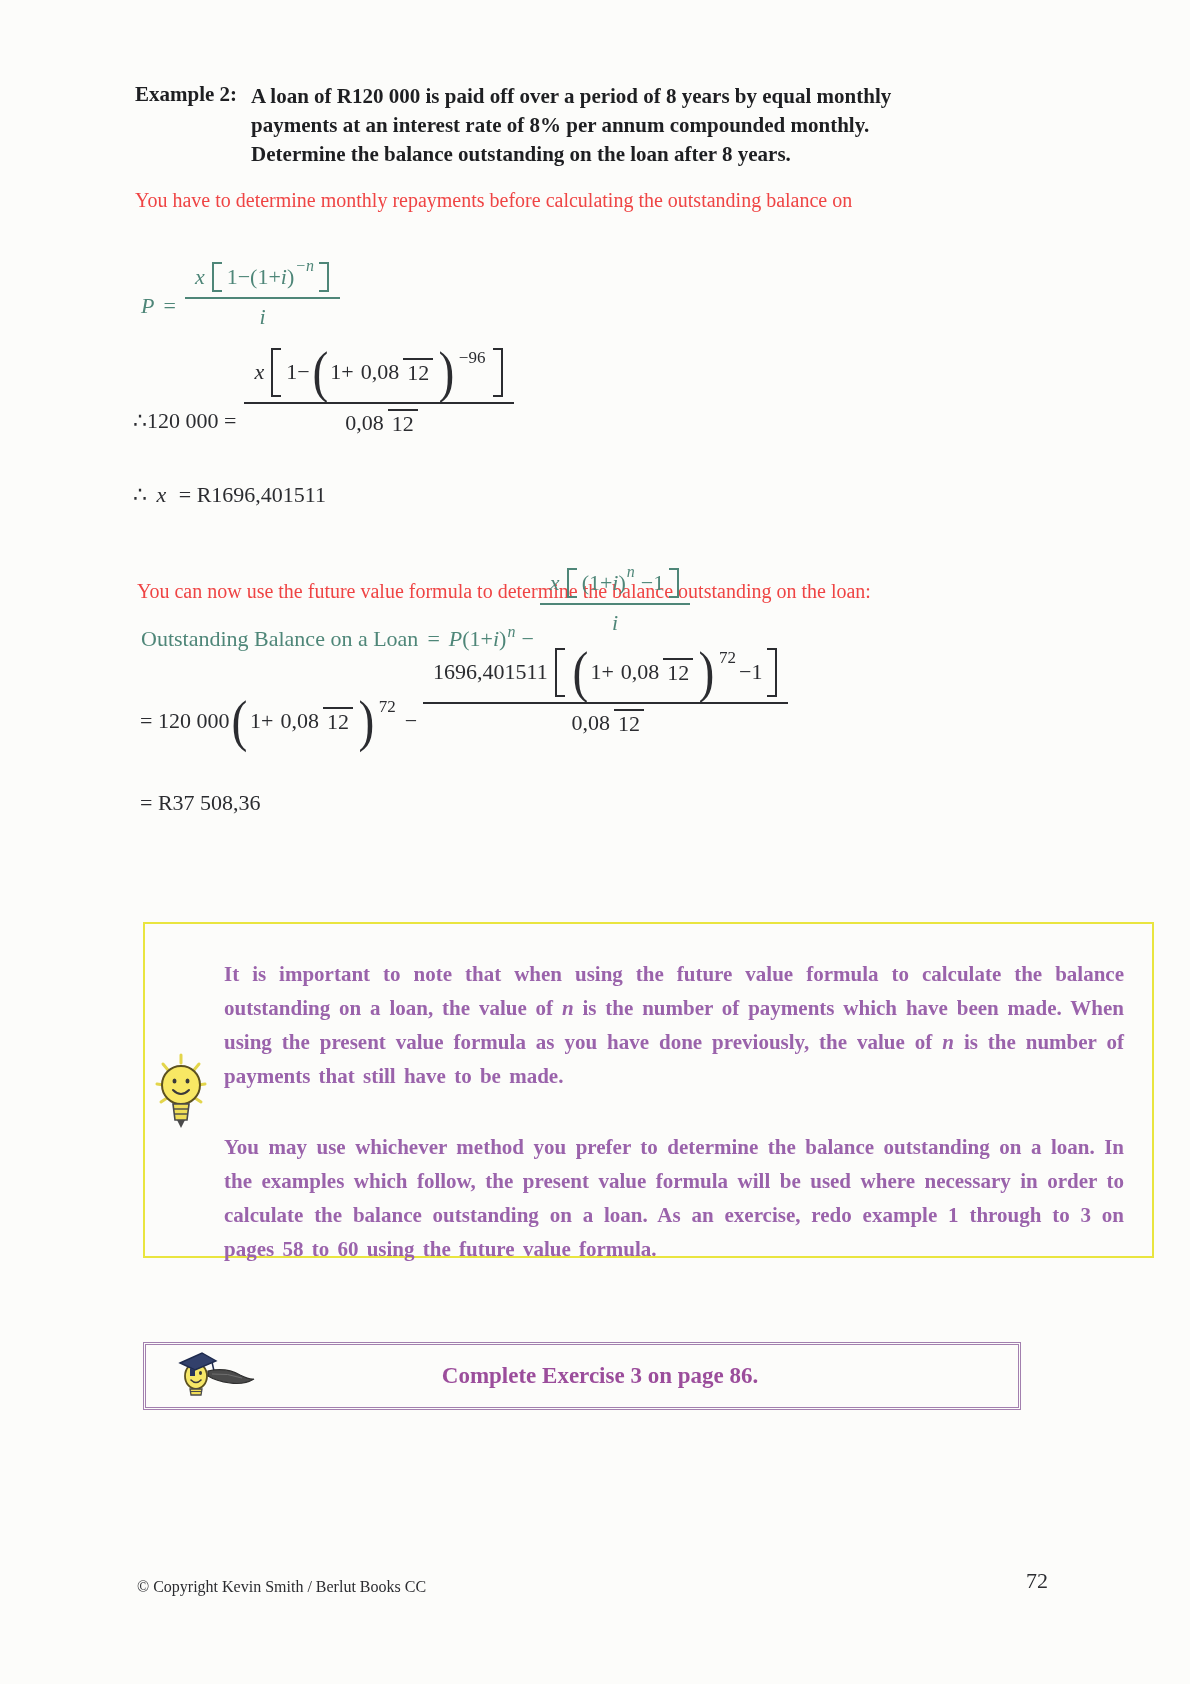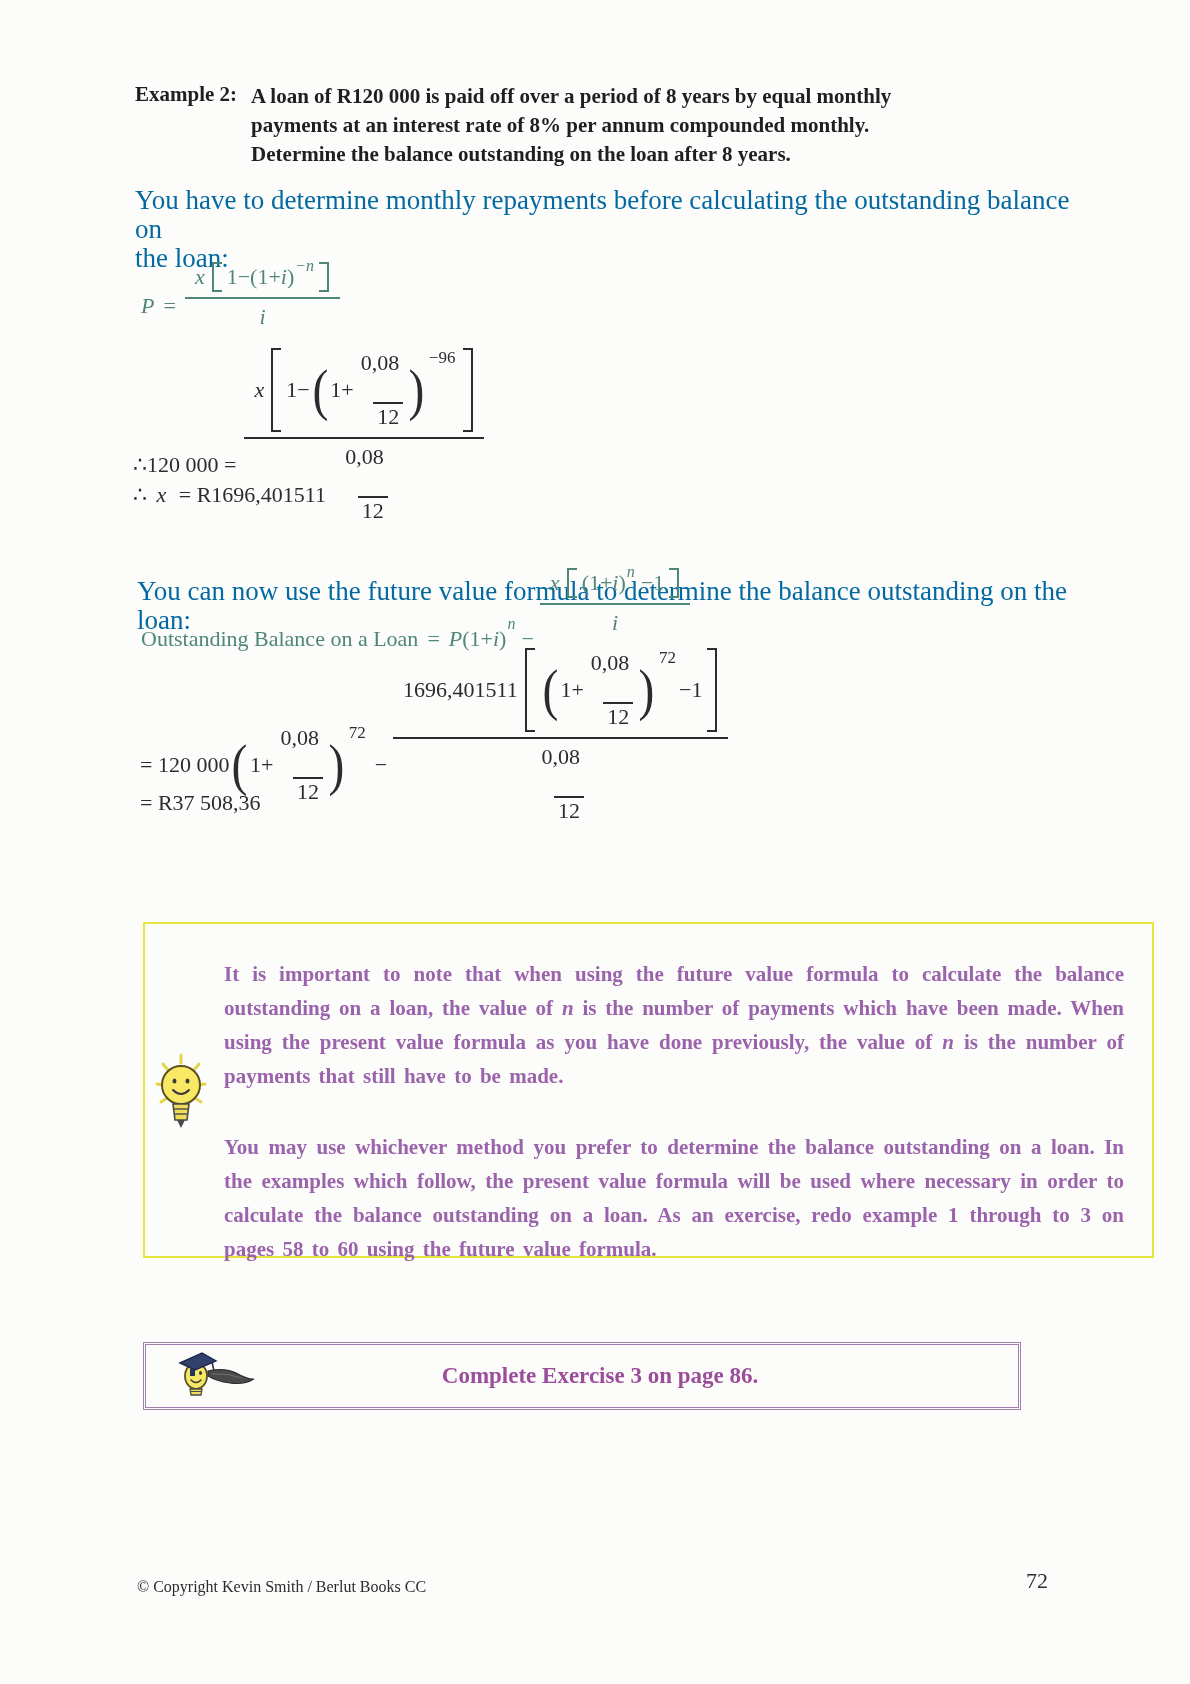--- a/index.html
+++ b/index.html
@@ -8,51 +8,51 @@
     background:#fcfcfa;
     font-family:"Liberation Serif","DejaVu Serif",serif;
     color:#27282c;
     overflow:hidden;
   }
   
   .example{position:absolute; left:135px; top:82px; width:860px; display:flex;}
   .ex-label{font-weight:bold; font-size:21px; white-space:nowrap; margin-right:14px; color:#1e1f22;text-align:right;}
   .ex-body{font-weight:bold; font-size:21px; line-height:29px; color:#1e1f22;}
   
-  .red{position:absolute; color:#0369a1; font-size:27px; line-height:29px;}
+  .red{position:absolute; color:#ef4444; font-size:20px; line-height:29px;}
   .red1{left:135px; top:186px; width:960px;}
   .red2{left:137px; top:577px; width:980px;}
   
   .math{position:absolute; display:flex; align-items:center; font-size:22px; white-space:nowrap;}
   .teal{color:#4e8678;}
   .ink{color:#2b2c30;}
   .it{font-style:italic;}
   .eq{margin:0 9px;}
   .sp-r{margin-right:6px;}
   .sp-l{margin-left:6px;}
   .sup{font-size:16px; position:relative; top:-11px; margin-left:1px;}
   .sup-high{font-size:17px; align-self:flex-start; margin:-2px 3px 0 2px;}
   
   .bfr{display:inline-flex; flex-direction:column; align-items:center;}
   .bfr>.n{display:flex; align-items:center; padding:0 10px 5px 10px;}
   .bfr>.d{border-top:2px solid currentColor; align-self:stretch; display:flex; justify-content:center; padding-top:5px;}
   
-  .mfr{display:inline-flex; flex-direction:column; align-items:flex-end; margin:0 3px;gap:26px;}
+  .mfr{display:inline-flex; flex-direction:row; align-items:center; margin:0 3px;}
   .mfr span{display:block; line-height:26px; padding:0 4px; text-align:center;}
   .mfr .b{border-top:2px solid currentColor;}
   
   .sq-l,.sq-r{width:8px; align-self:stretch; margin:0 1px;}
   .sq-l{border:2px solid currentColor; border-right:none;}
   .sq-r{border:2px solid currentColor; border-left:none;}
   .grp{display:inline-flex; align-items:center; padding:2px 4px;}
   
   .pr{font-size:56px; line-height:0.8; font-weight:400; transform:scaleX(.85); margin:0 1px;}
   
   .nudge-s{transform:translateY(10px); display:inline-flex; align-items:center;}
-  .nudge-m{transform:translateY(14px); display:inline-flex; align-items:flex-start;margin-top:46px;}
+  .nudge-m{transform:translateY(14px); display:inline-flex; align-items:flex-end;margin-top:46px;}
   .nudge-l{transform:translateY(29px); display:inline-flex; align-items:center;}
   
   .resline{position:absolute; font-size:22px;}
   
   .notebox{
     position:absolute; left:143px; top:922px; width:1011px; height:336px;
     border:2px solid #e9e53f; box-sizing:border-box;
   }
   .note{
     margin:0; padding:0 28px 0 79px; color:#9a63ab; font-weight:bold;
@@ -82,21 +82,20 @@
     <span class="ex-label">Example 2:</span>
     <div class="ex-body">
       <div>A loan of R120 000 is paid off over a period of 8 years by equal monthly</div>
       <div>payments at an interest rate of 8% per annum compounded monthly.</div>
       <div>Determine the balance outstanding on the loan after 8 years.</div>
     </div>
   </div>
 
   <div class="red red1">
     <div>You have to determine monthly repayments before calculating the outstanding balance on</div>
-    <div>the loan:</div>
   </div>
 
   <div class="math teal" style="left:141px; top:262px;">
     <span class="nudge-s">
       <span class="it">P</span>
       <span class="eq">=</span>
     </span>
     <span class="bfr">
       <span class="n">
         <span class="it sp-r">x</span>

